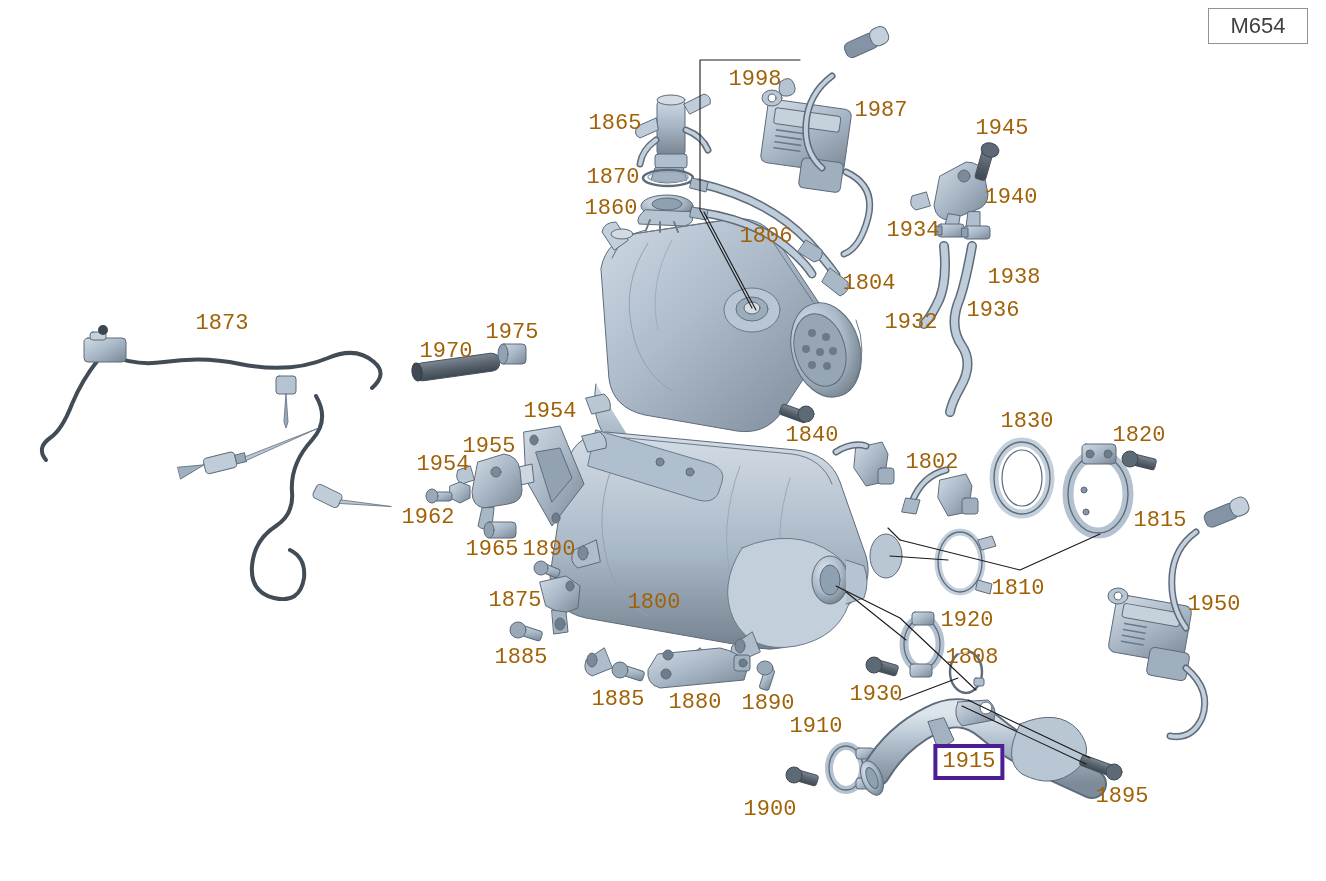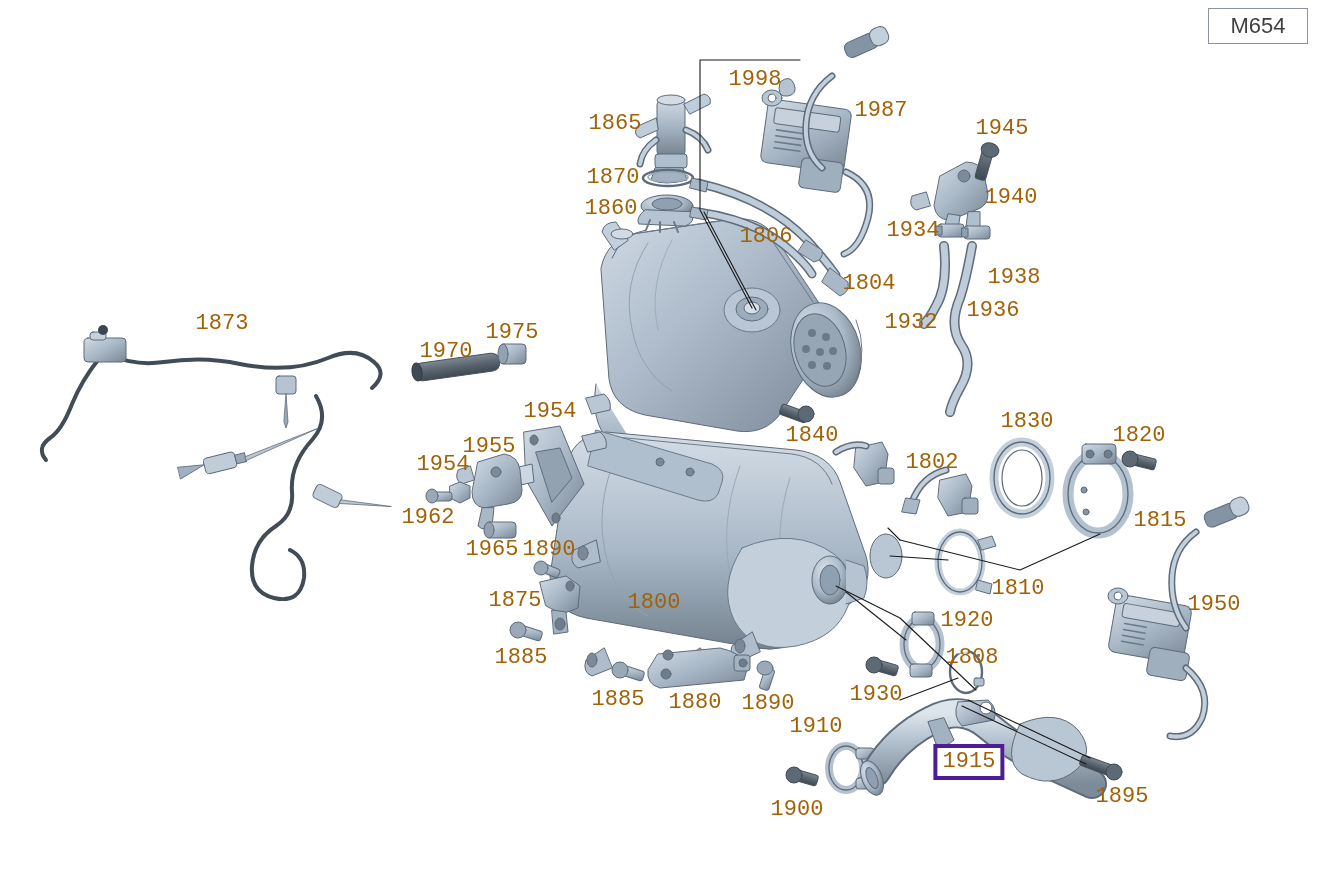--- a/index.html
+++ b/index.html
@@ -497,18 +497,18 @@
   <div class="callout" style="left:967px;top:621px;">1920</div>
   <div class="callout" style="left:1214px;top:605px;">1950</div>
   <div class="callout" style="left:521px;top:658px;">1885</div>
   <div class="callout" style="left:972px;top:658px;">1808</div>
   <div class="callout" style="left:876px;top:695px;">1930</div>
   <div class="callout" style="left:618px;top:700px;">1885</div>
   <div class="callout" style="left:695px;top:703px;">1880</div>
   <div class="callout" style="left:768px;top:704px;">1890</div>
   <div class="callout" style="left:816px;top:727px;">1910</div>
   <div class="callout hl" style="left:969px;top:762px;">1915</div>
-  <div class="callout" style="left:797px;top:810px;">1900</div>
+  <div class="callout" style="left:770px;top:810px;">1900</div>
   <div class="callout" style="left:1122px;top:797px;">1895</div>
 
   <div id="model-box" style="left:1208px;top:8px;width:98px;height:34px;">M654</div>
 
 </div>
 
 </body></html>

